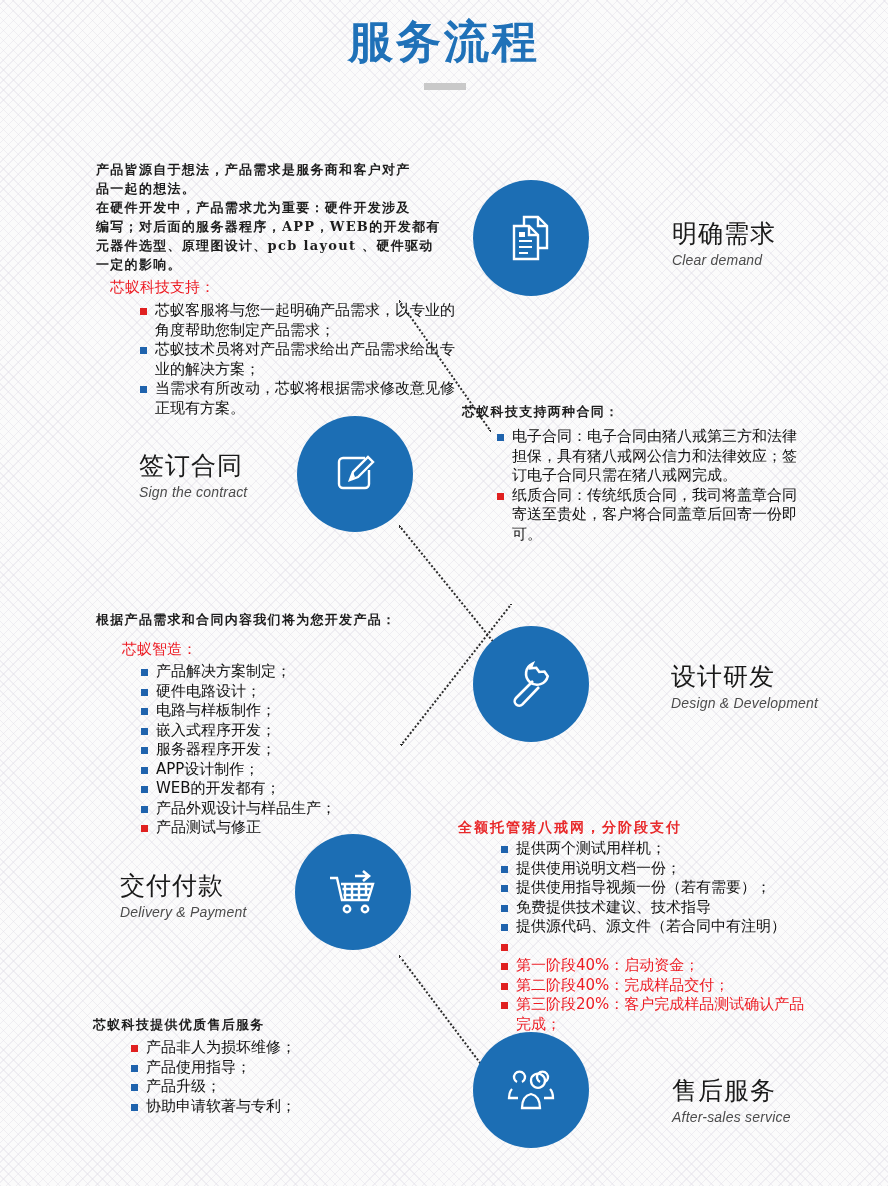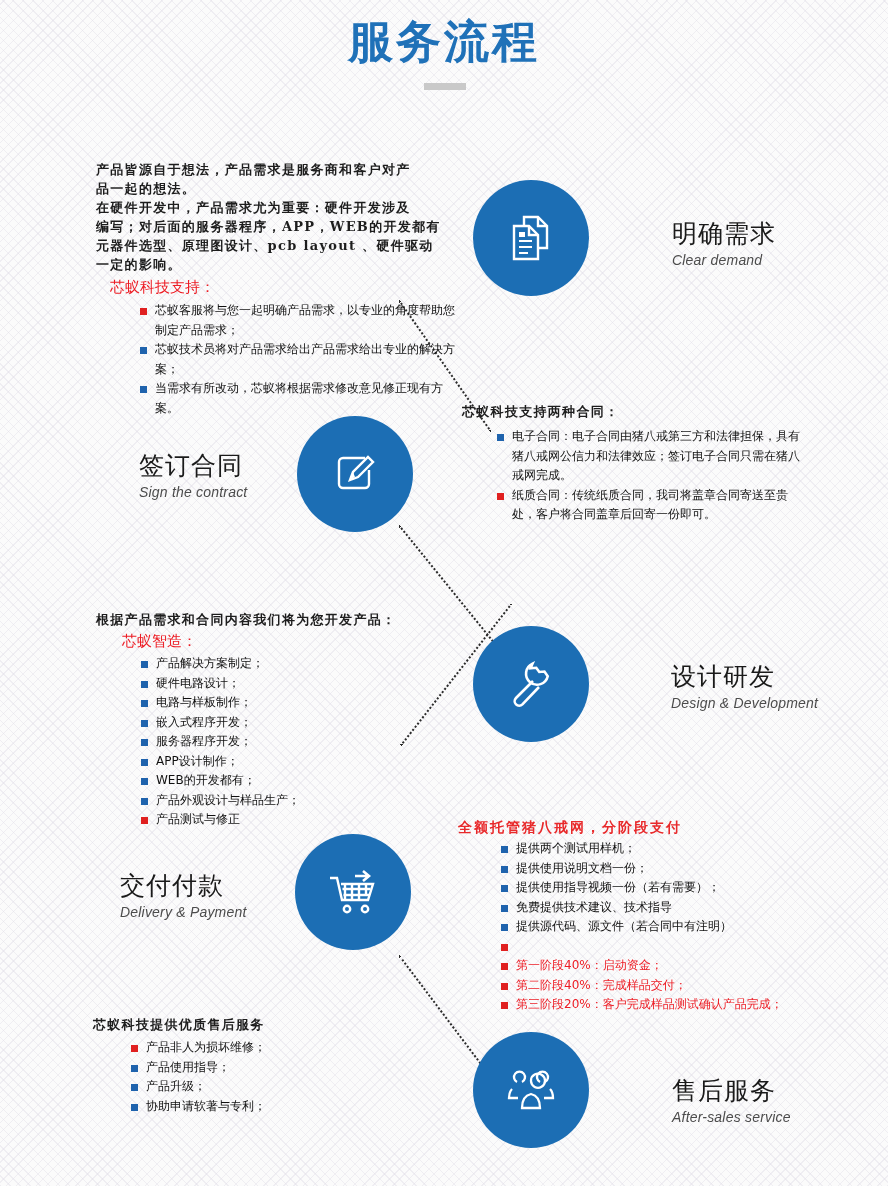--- a/index.html
+++ b/index.html
@@ -102,21 +102,21 @@
 
   ul.bl {
     list-style: none;
     margin: 0;
     padding: 0;
   }
   ul.bl li {
     position: relative;
     padding-left: 15px;
     font-family: "DejaVu Sans", "Liberation Sans", sans-serif;
-    font-size: 12px;
+    font-size: 15px;
     line-height: 19.5px;
     color: #111111;
     margin-bottom: 0;
   }
   ul.bl li::before {
     content: "";
     position: absolute;
     left: 0; top: 7px;
     width: 7px; height: 7px;
     background: #1f63ad;
@@ -240,21 +240,21 @@
   <ul class="bl" style="margin-left:35px; margin-top:6px;">
     <li>电子合同：电子合同由猪八戒第三方和法律担保，具有猪八戒网公信力和法律效应；签订电子合同只需在猪八戒网完成。</li>
     <li class="red-bullet">纸质合同：传统纸质合同，我司将盖章合同寄送至贵处，客户将合同盖章后回寄一份即可。</li>
   </ul>
 </div>
 
 <div class="block" style="left:96px; top:610px; width:345px;">
   <div class="hand">
     <div>根据产品需求和合同内容我们将为您开发产品：</div>
   </div>
-  <div class="sub-head" style="margin-left:26px; margin-top:1px;">芯蚁智造：</div>
+  <div class="sub-head" style="margin-left:26px; margin-top:9px;">芯蚁智造：</div>
   <ul class="bl" style="margin-left:45px; margin-top:1px;">
     <li>产品解决方案制定；</li>
     <li>硬件电路设计；</li>
     <li>电路与样板制作；</li>
     <li>嵌入式程序开发；</li>
     <li>服务器程序开发；</li>
     <li>APP设计制作；</li>
     <li>WEB的开发都有；</li>
     <li>产品外观设计与样品生产；</li>
     <li class="red-bullet">产品测试与修正</li>

